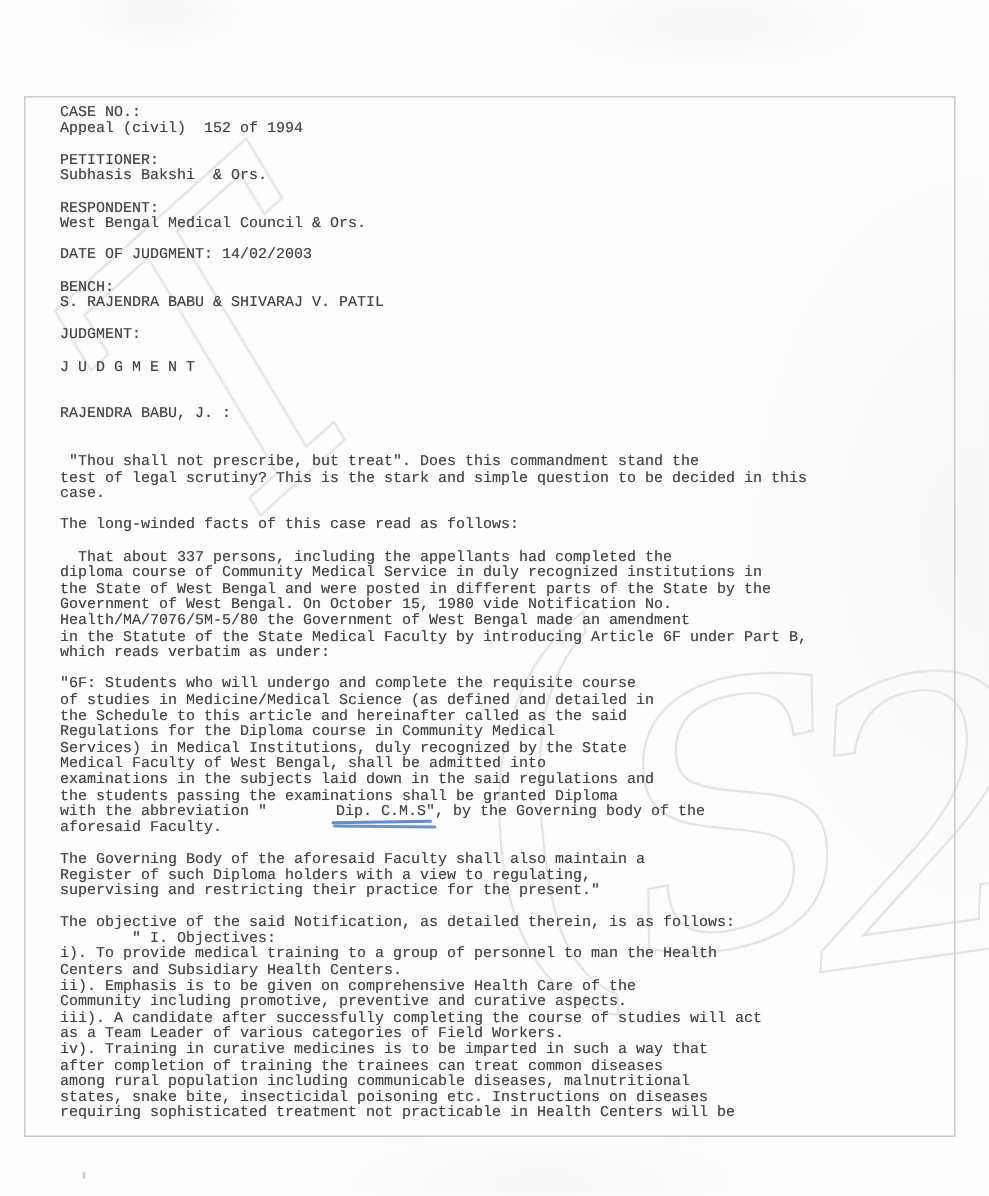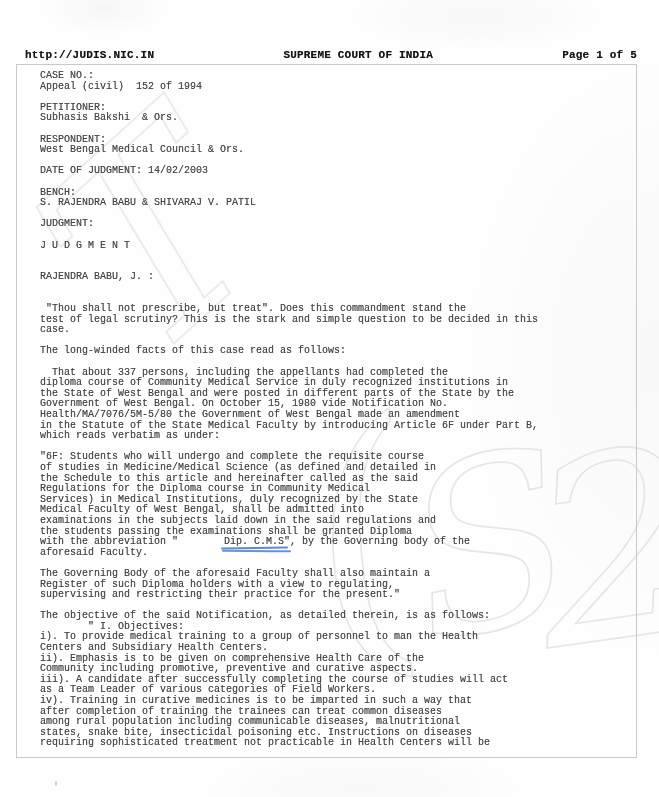--- a/index.html
+++ b/index.html
@@ -114,25 +114,20 @@
 
   <svg class="watermark" width="659" height="797" viewBox="0 0 659 797" aria-hidden="true">
     <g fill="none" stroke="#e3e3e3" stroke-width="1.6" opacity="0.9" font-family="'DejaVu Serif', serif" font-style="italic">
       <text font-size="265" transform="translate(150 365) rotate(-42)">T</text>
       <text font-size="290" transform="translate(336 652) rotate(-16)">(</text>
       <text font-size="235" transform="translate(428 642) rotate(-12)">S</text>
       <text font-size="255" transform="translate(548 648) rotate(-8)">2</text>
     </g>
   </svg>
 
-  <div class="header">
-    <span>http://JUDIS.NIC.IN</span>
-    <span>SUPREME COURT OF INDIA</span>
-    <span>Page 1 of 5</span>
-  </div>
 
   <div class="doc-box"></div>
 
   <pre class="body-text"><span>CASE NO.:
 Appeal (civil)  152 of 1994
 
 PETITIONER:
 Subhasis Bakshi  &amp; Ors.
 
 RESPONDENT:

